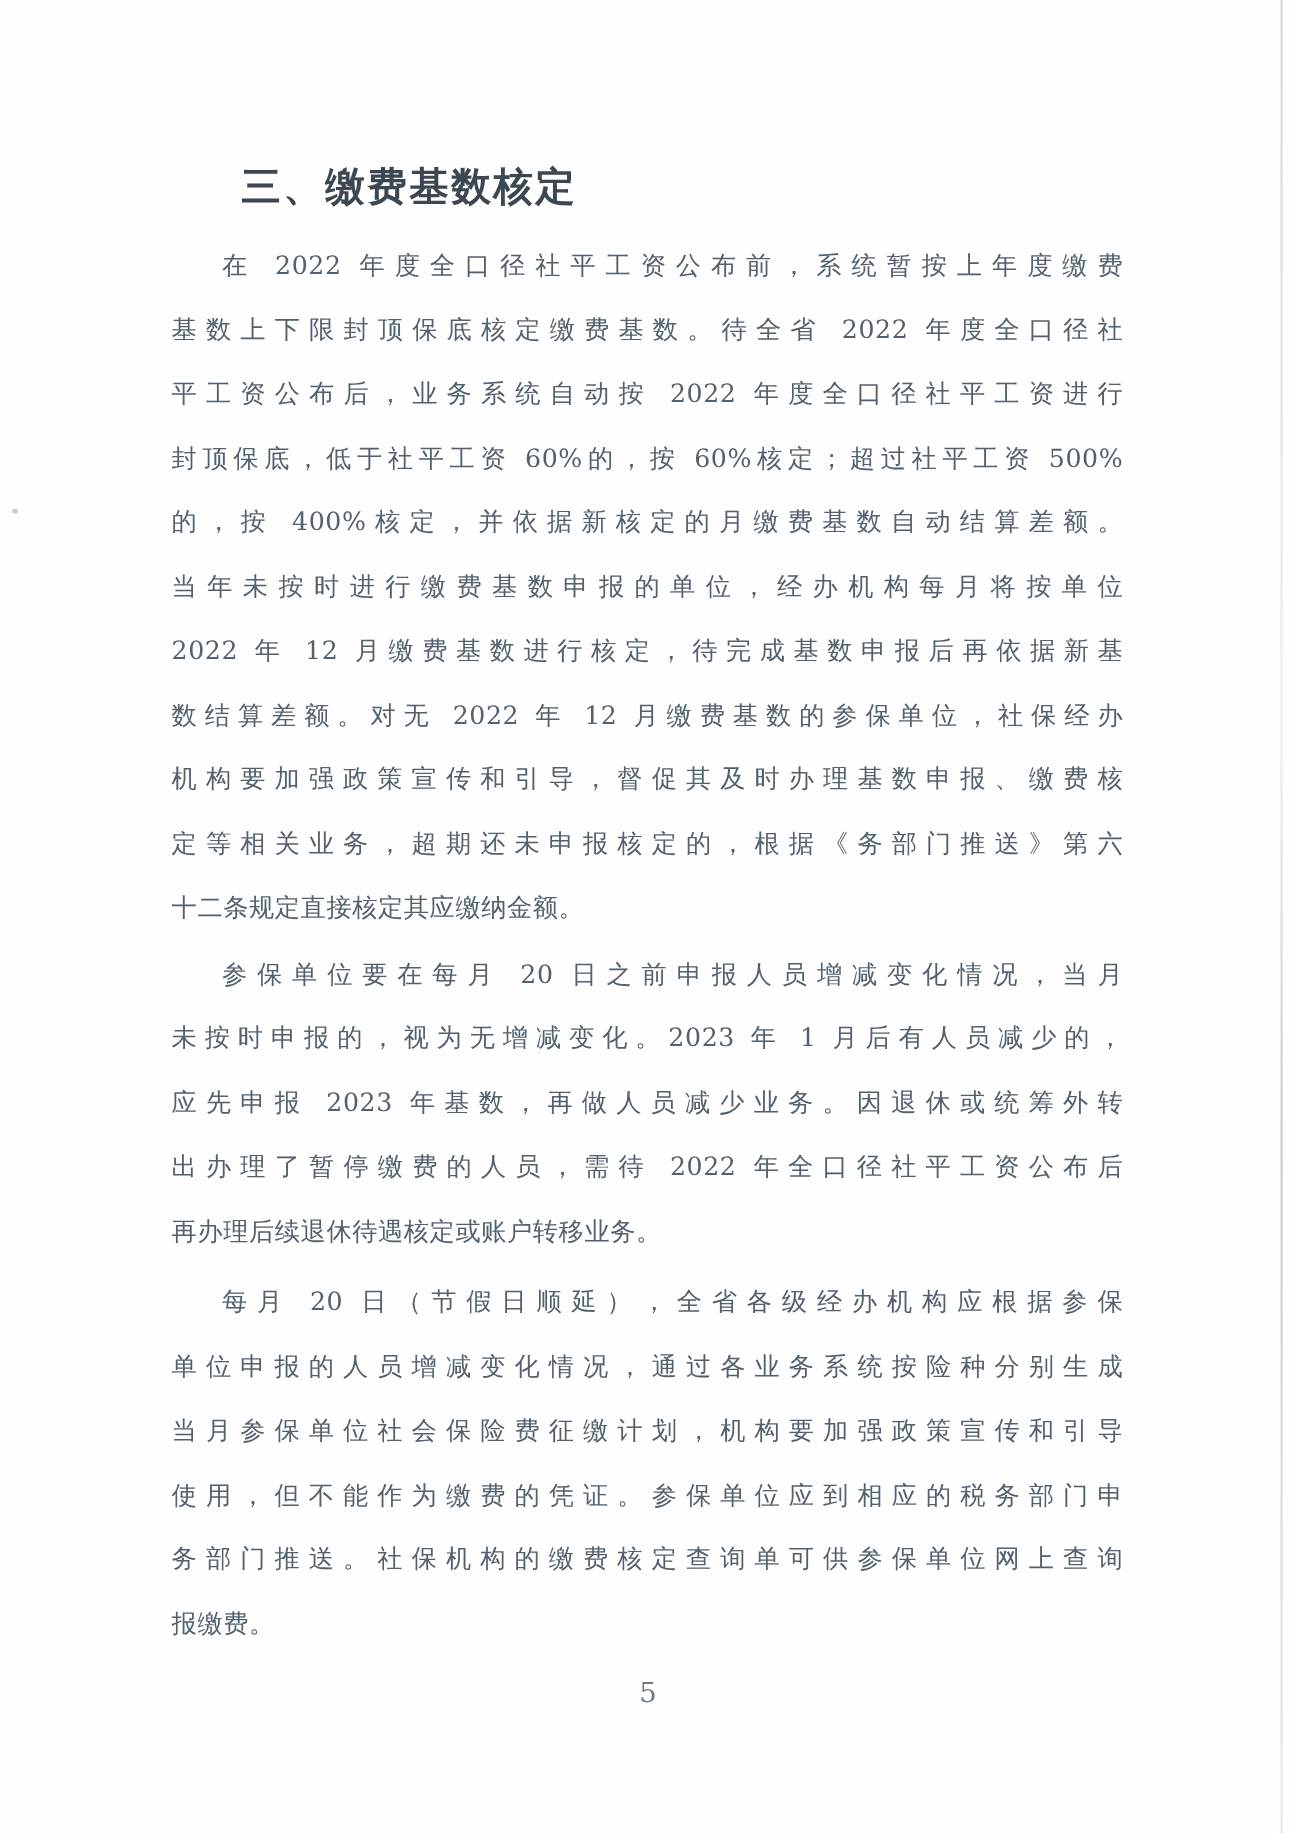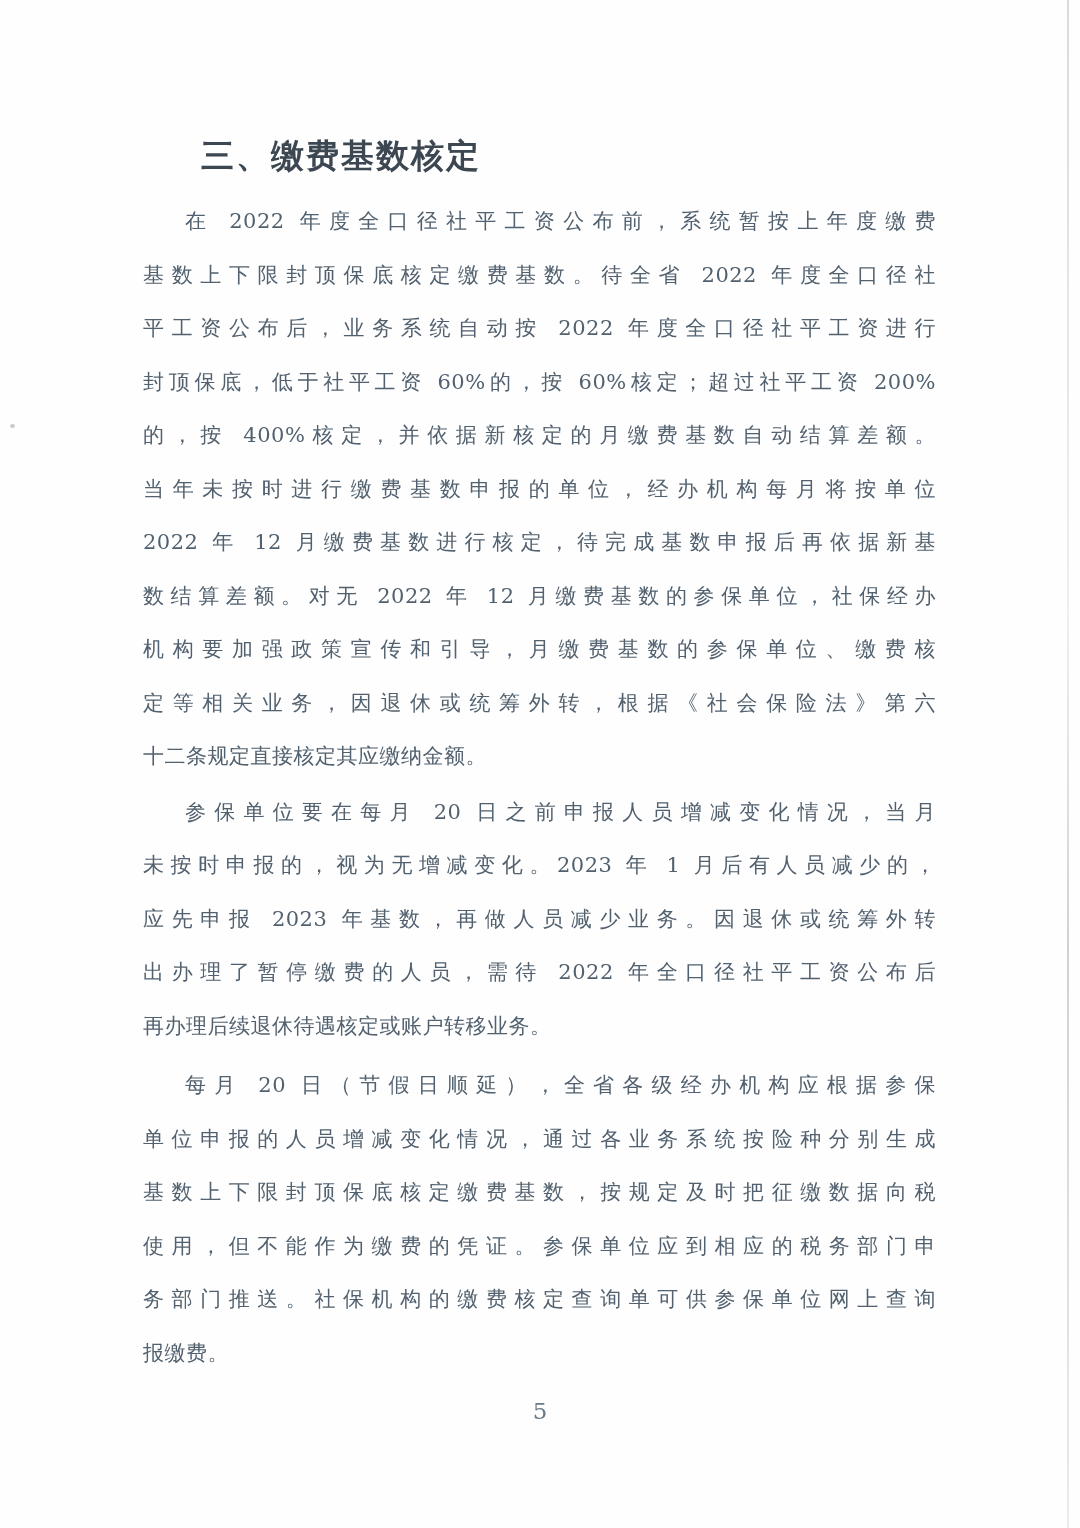--- a/index.html
+++ b/index.html
@@ -90,42 +90,42 @@
   <div class="scan-edge"></div>
   <div class="speck"></div>
 
   <div class="content">
     <h1 class="doc-heading">三、缴费基数核定</h1>
 
     <div class="para para-1">
       <div class="line indent">在 2022 年度全口径社平工资公布前，系统暂按上年度缴费</div>
       <div class="line">基数上下限封顶保底核定缴费基数。待全省 2022 年度全口径社</div>
       <div class="line">平工资公布后，业务系统自动按 2022 年度全口径社平工资进行</div>
-      <div class="line">封顶保底，低于社平工资 60%的，按 60%核定；超过社平工资 200%</div>
+      <div class="line">封顶保底，低于社平工资 60%的，按 60%核定；超过社平工资 500%</div>
       <div class="line">的，按 400%核定，并依据新核定的月缴费基数自动结算差额。</div>
       <div class="line">当年未按时进行缴费基数申报的单位，经办机构每月将按单位</div>
       <div class="line">2022 年 12 月缴费基数进行核定，待完成基数申报后再依据新基</div>
       <div class="line">数结算差额。对无 2022 年 12 月缴费基数的参保单位，社保经办</div>
-      <div class="line">机构要加强政策宣传和引导，月缴费基数的参保单位、缴费核</div>
-      <div class="line">定等相关业务，因退休或统筹外转，根据《社会保险法》第六</div>
+      <div class="line">机构要加强政策宣传和引导，督促其及时办理基数申报、缴费核</div>
+      <div class="line">定等相关业务，超期还未申报核定的，根据《务部门推送》第六</div>
       <div class="line short">十二条规定直接核定其应缴纳金额。</div>
     </div>
 
     <div class="para para-2">
       <div class="line indent">参保单位要在每月 20 日之前申报人员增减变化情况，当月</div>
       <div class="line">未按时申报的，视为无增减变化。2023 年 1 月后有人员减少的，</div>
       <div class="line">应先申报 2023 年基数，再做人员减少业务。因退休或统筹外转</div>
       <div class="line">出办理了暂停缴费的人员，需待 2022 年全口径社平工资公布后</div>
       <div class="line short">再办理后续退休待遇核定或账户转移业务。</div>
     </div>
 
     <div class="para para-3">
       <div class="line indent">每月 20 日（节假日顺延），全省各级经办机构应根据参保</div>
       <div class="line">单位申报的人员增减变化情况，通过各业务系统按险种分别生成</div>
-      <div class="line">基数上下限封顶保底核定缴费基数，按规定及时把征缴数据向税</div>
+      <div class="line">当月参保单位社会保险费征缴计划，机构要加强政策宣传和引导</div>
       <div class="line">使用，但不能作为缴费的凭证。参保单位应到相应的税务部门申</div>
       <div class="line">务部门推送。社保机构的缴费核定查询单可供参保单位网上查询</div>
       <div class="line short">报缴费。</div>
     </div>
   </div>
 
   <div class="page-number">5</div>
 </div>
 
 </body></html>

